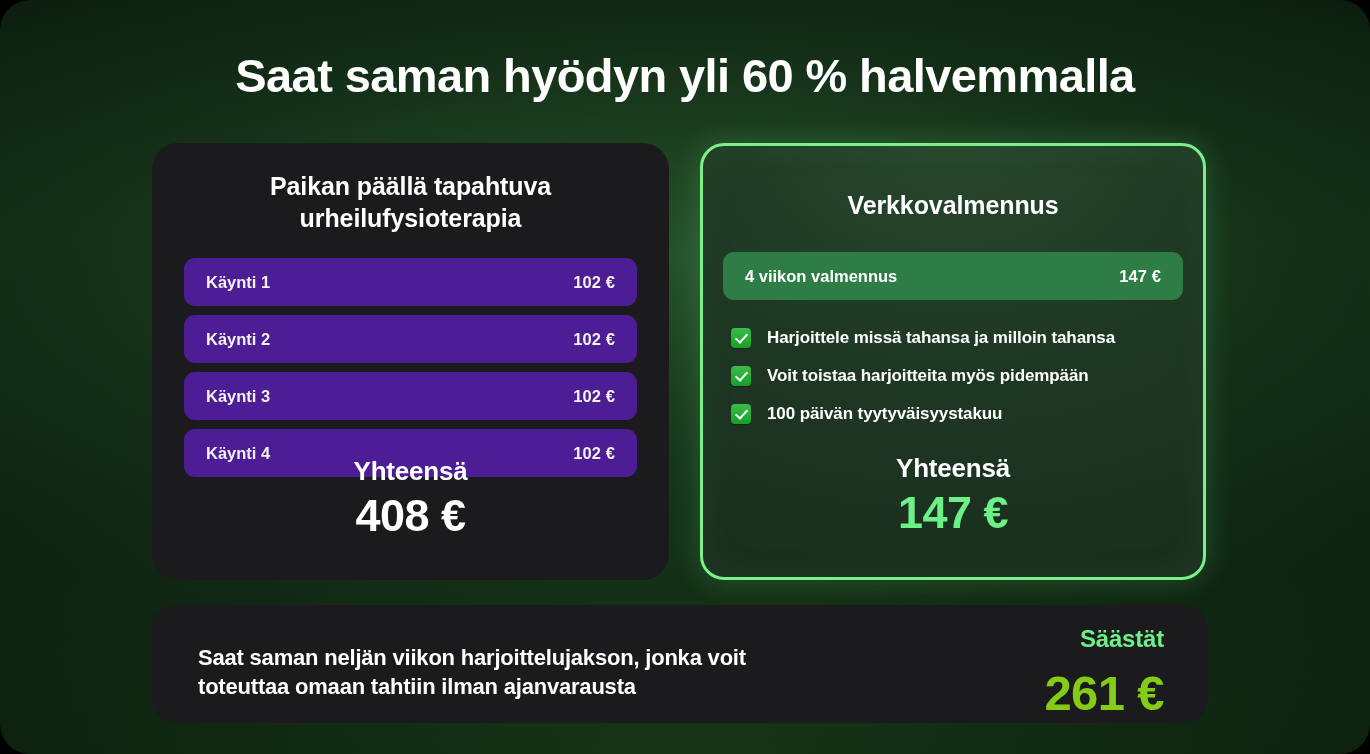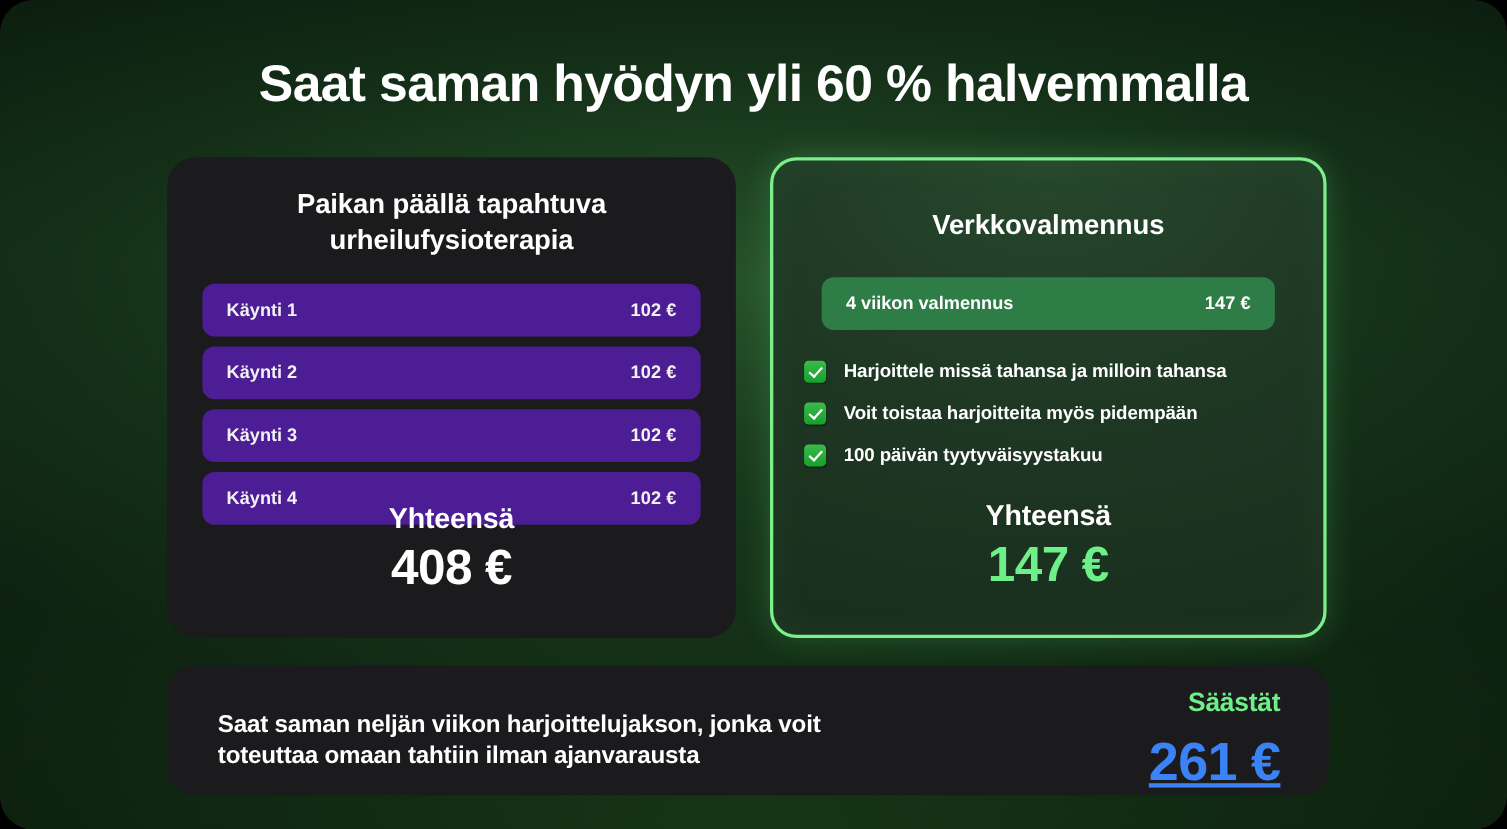--- a/index.html
+++ b/index.html
@@ -74,21 +74,21 @@
     font-weight: 700;
     text-align: center;
     line-height: 1.28;
     letter-spacing: -0.1px;
   }
   .card-left .card-title { margin: 27px 46px 0 46px; }
   .card-right .card-title { margin: 43px 40px 0 40px; }
 
   
   .rows { margin: 0 32px; }
-  .card-right .rows { margin: 0 44px; }
+  .card-right .rows { margin: 0 20px; }
 
   .row {
     display: flex;
     align-items: center;
     justify-content: space-between;
     border-radius: 11px;
     padding: 0 22px;
     height: 48px;
     box-sizing: border-box;
     font-size: 16.5px;
@@ -186,27 +186,26 @@
   .savings {
     text-align: right;
   }
   .savings-label {
     color: #6ef089;
     font-size: 24px;
     font-weight: 700;
     letter-spacing: -0.2px;
   }
   .savings-value {
-    color: #3b82f6;
+    color: #84cc16;
     font-size: 49px;
     font-weight: 700;
     letter-spacing: -0.6px;
     line-height: 1.02;
     margin-top: 16px;
-    text-decoration: underline;
   }
 </style>
 </head>
 <body>
 
 <div class="canvas">
 
   <div class="title">Saat saman hyödyn yli 60 % halvemmalla</div>
 
   <div class="card card-left">

